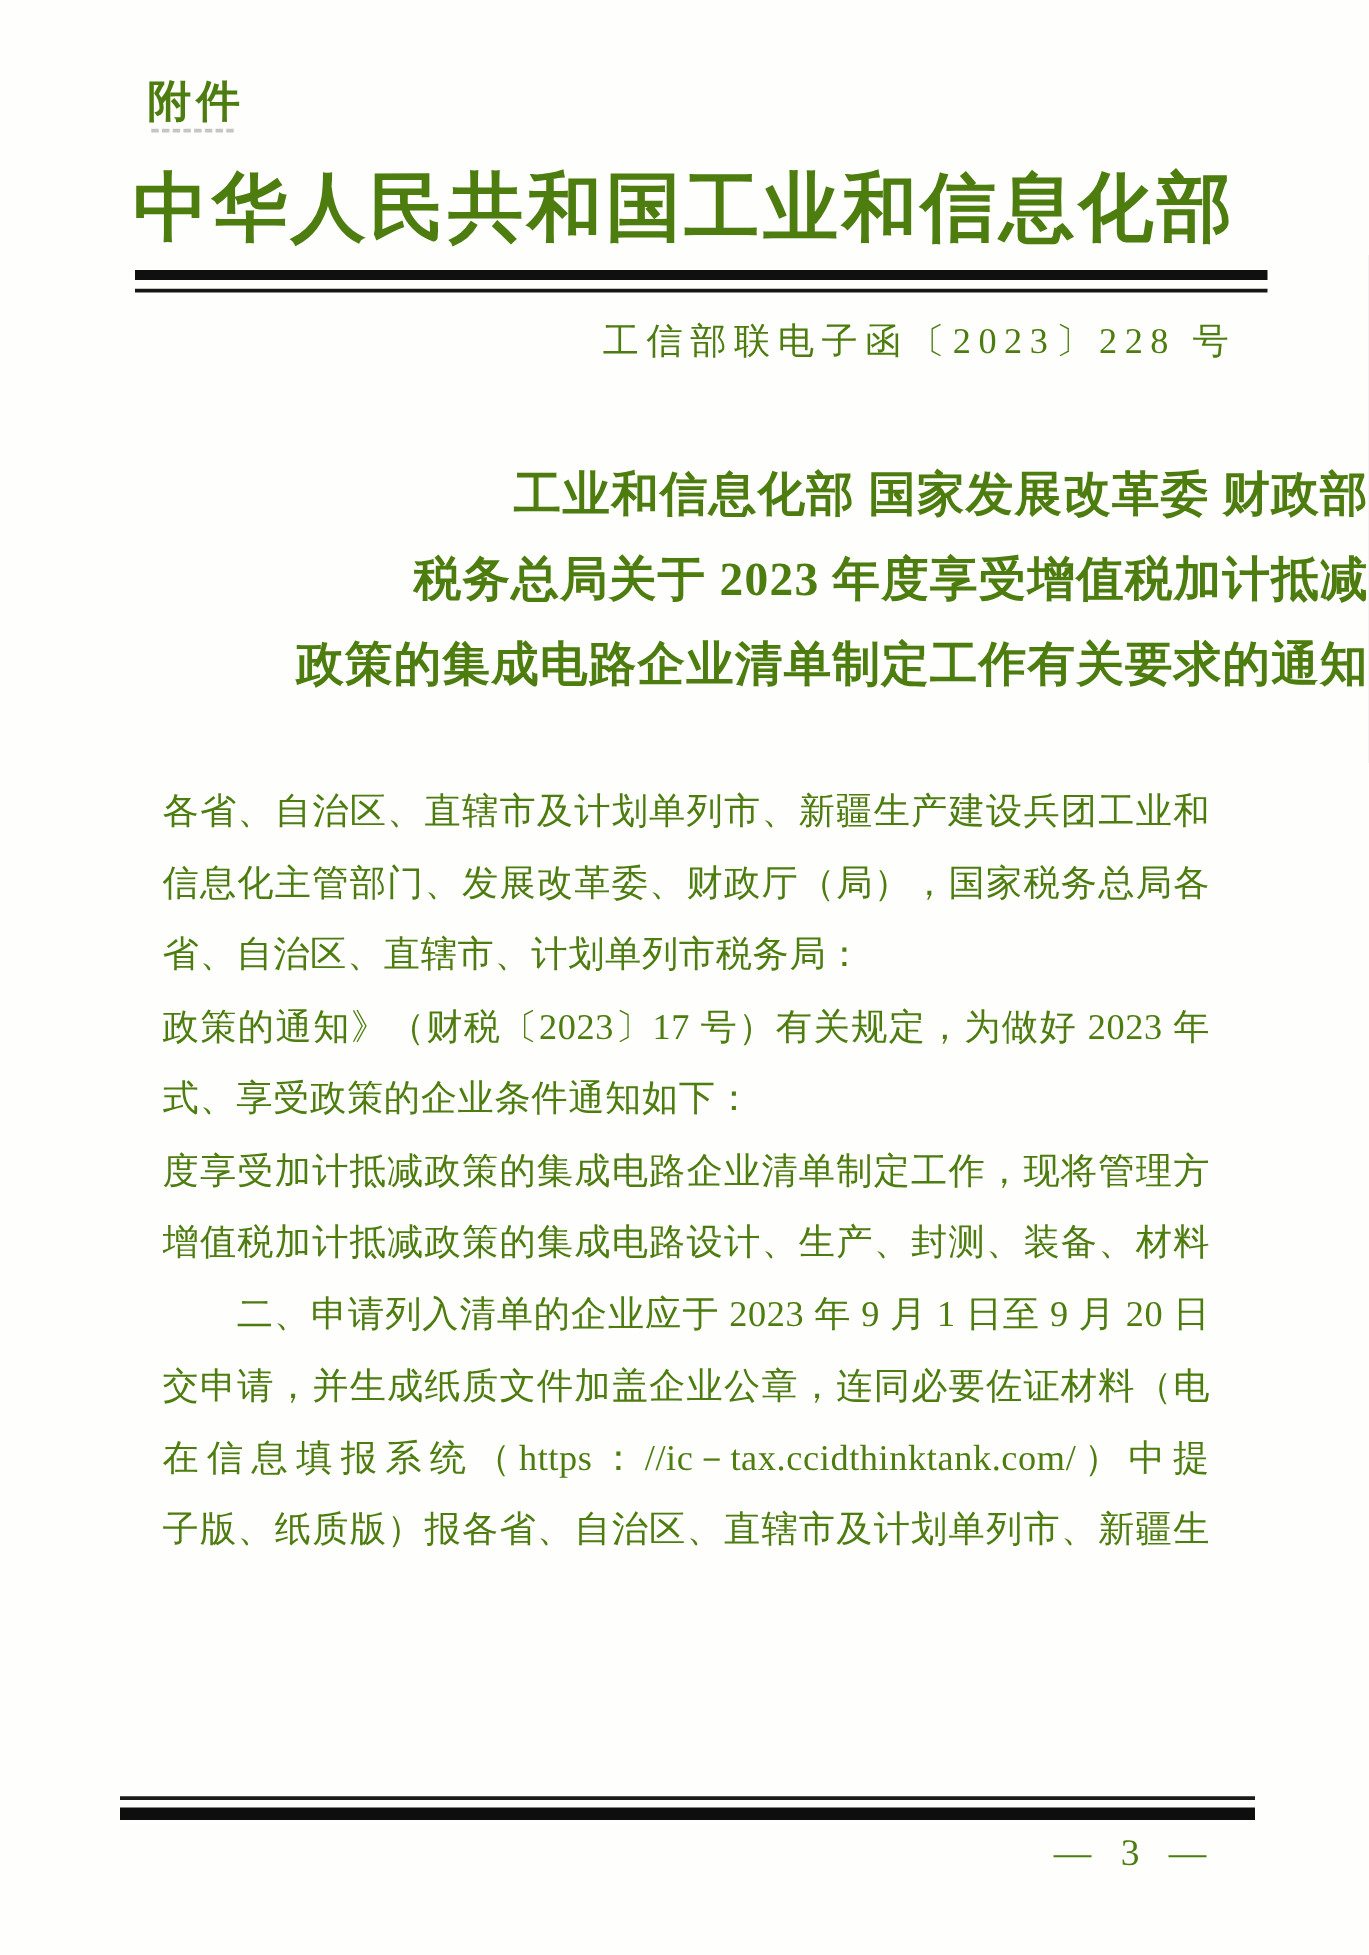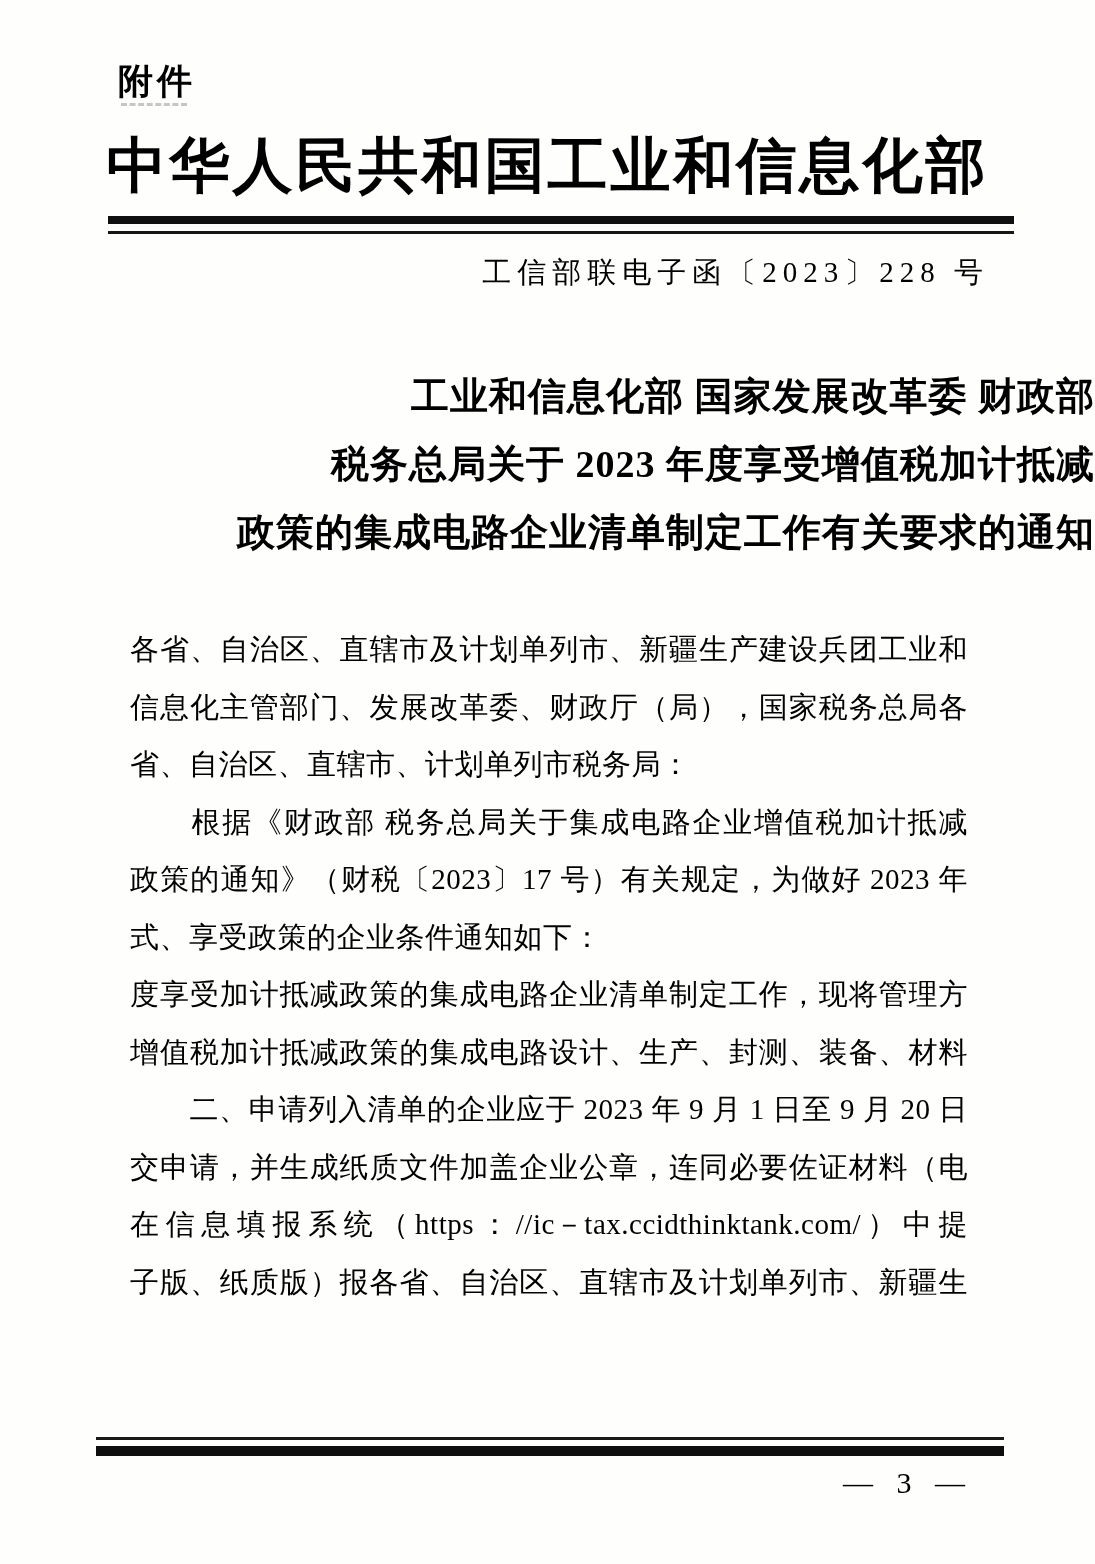--- a/index.html
+++ b/index.html
@@ -2,21 +2,21 @@
 <html><head>
 <meta charset="utf-8">
 <style>
   * { margin: 0; padding: 0; box-sizing: border-box; }
   html, body { background: #e8e8e8; }
   .page {
     position: relative;
     width: 1095px;
     height: 1564px;
     background: #fefefd;
-    color: #000000;
+    color: #4d7c0f;
     font-family: "Liberation Serif", "DejaVu Serif", serif;
     overflow: hidden;
   }
   .attachment {
     position: absolute;
     left: 118px;
     top: 58px;
     font-size: 35px;
     font-weight: bold;
     letter-spacing: 4px;
@@ -144,21 +144,20 @@
   <div class="notice-title">
     <div>工业和信息化部 国家发展改革委 财政部</div>
     <div>税务总局关于 2023 年度享受增值税加计抵减</div>
     <div>政策的集成电路企业清单制定工作有关要求的通知</div>
   </div>
 
   <div class="doc-body">
     <div class="bline fill">各省、自治区、直辖市及计划单列市、新疆生产建设兵团工业和</div>
     <div class="bline fill">信息化主管部门、发展改革委、财政厅（局），国家税务总局各</div>
     <div class="bline end">省、自治区、直辖市、计划单列市税务局：</div>
-    <div class="bline fill">　　根据《财政部 税务总局关于集成电路企业增值税加计抵减</div>
     <div class="bline fill">政策的通知》（财税〔2023〕17 号）有关规定，为做好 2023 年</div>
     <div class="bline end">式、享受政策的企业条件通知如下：</div>
     <div class="bline fill">度享受加计抵减政策的集成电路企业清单制定工作，现将管理方</div>
     <div class="bline fill">增值税加计抵减政策的集成电路设计、生产、封测、装备、材料</div>
     <div class="bline fill">　　二、申请列入清单的企业应于 2023 年 9 月 1 日至 9 月 20 日</div>
     <div class="bline fill">交申请，并生成纸质文件加盖企业公章，连同必要佐证材料（电</div>
     <div class="bline fill">在信息填报系统（https：//ic－tax.ccidthinktank.com/）中提</div>
     <div class="bline fill">子版、纸质版）报各省、自治区、直辖市及计划单列市、新疆生</div>
   </div>
 

